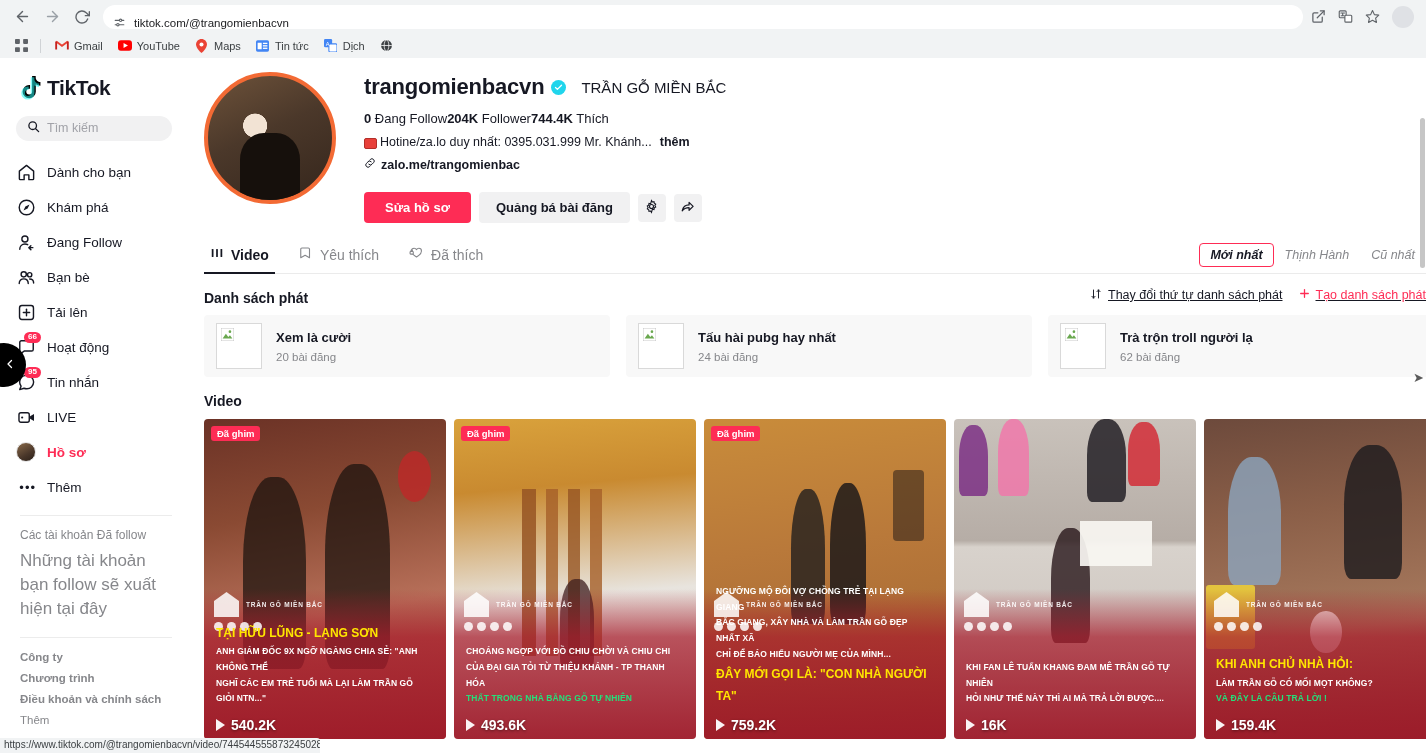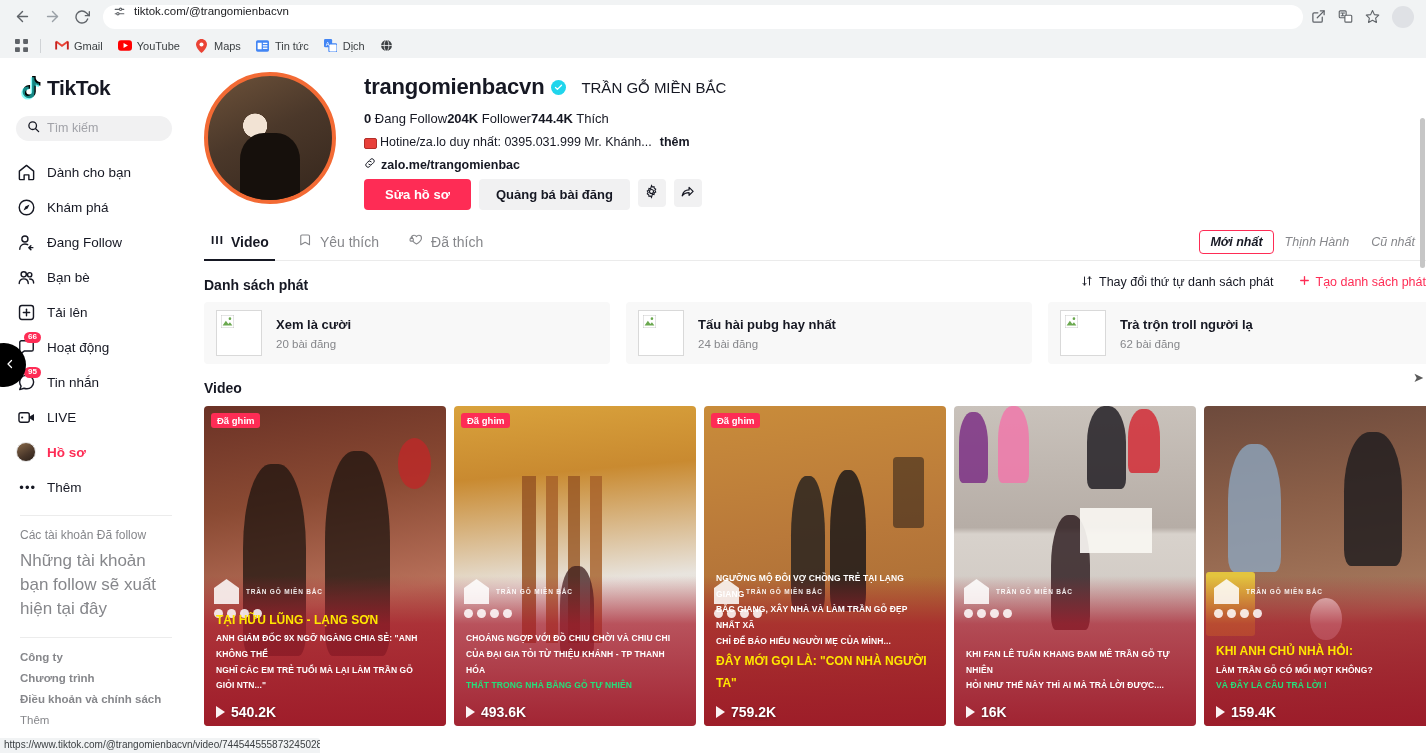--- a/index.html
+++ b/index.html
@@ -14,21 +14,21 @@
   .browser-top { background:#f1f3f4; width:100%; }
   .nav-bar { height:33px; display:flex; align-items:center; padding:0 8px; gap:2px; }
   .nav-btn {
     width:28px; height:28px; border-radius:50%;
     display:flex; align-items:center; justify-content:center;
     color:#5f6368; font-size:15px; flex:none;
   }
   .nav-btn svg { display:block; }
   .omnibox {
     flex:1; height:24px; background:#fff; border-radius:13px;
-    display:flex; align-items:flex-start; padding:0 10px; gap:8px;
+    display:flex; align-items:flex-end; padding:0 10px; gap:8px;
     margin-left:5px; margin-right:6px; min-width:0;
   }
   .omni-icon { flex:none; display:flex; align-items:center; }
   .omni-url {
     font-size:11.5px; color:#202124; white-space:nowrap;
     overflow:hidden; text-overflow:ellipsis;
   }
   .omni-actions { display:flex; align-items:center; gap:12px; padding-right:4px; }
   .omni-actions .oa { color:#5f6368; display:flex; align-items:center; }
   .profile-chip { width:22px; height:22px; border-radius:50%; background:#dfe1e5; flex:none; }
@@ -126,21 +126,21 @@
   .stat b { font-weight:bold; }
   .stat span { color:#161823; }
   .ph-bio { margin-top:9px; font-size:12.5px; display:flex; align-items:center; gap:0; flex-wrap:wrap; }
   .bio-emoji {
     display:inline-block; width:13px; height:11px; background:#e8403a;
     border-radius:2px; margin-right:3px; position:relative; top:1px;
     border:1px solid #b32e29;
   }
   .bio-more { font-weight:bold; margin-left:8px; }
   .ph-link { margin-top:8px; font-size:12.5px; font-weight:bold; display:flex; align-items:center; gap:5px; }
-  .ph-buttons { display:flex; align-items:flex-start; gap:8px; margin-top:7px; }
+  .ph-buttons { display:flex; align-items:center; gap:8px; margin-top:20px; }
   .btn-primary {
     background:#fe2c55; color:#fff; font-size:13px; font-weight:bold;
     padding:8px 21px; border-radius:4px; border:none;
   }
   .btn-sec {
     background:#f1f1f2; color:#161823; font-size:13px; font-weight:bold;
     padding:8px 17px; border-radius:4px; border:none;
   }
   .btn-icon {
     width:28px; height:28px; background:#f1f1f2; border-radius:4px;
@@ -166,21 +166,21 @@
     font-size:12.5px; color:#86878b; padding:4px 10px; border-radius:4px; border:1.5px solid transparent;font-style:italic;
   }
   .sort.active { color:#161823; font-weight:bold; border-color:#fe2c55; }
 
   
   .section-title { font-size:14px; font-weight:bold; margin:16px 0 0 0; }
   .pl-row {
     display:flex; align-items:center; justify-content:space-between;
     margin-top:-19px; padding-right:0;
   }
-  .pl-actions { display:flex; align-items:center; gap:24px; white-space:nowrap; }
+  .pl-actions { display:flex; align-items:center; gap:15px; white-space:nowrap;text-decoration:underline; }
   .pl-reorder { font-size:12.5px; color:#161823; display:flex; align-items:center; gap:6px; }
   .pl-create { font-size:12.5px; color:#fe2c55; display:flex; align-items:center; gap:5px; }
   .playlists { display:flex; gap:16px; margin-top:12px; }
   .pl-card {
     width:406px; flex:none; height:62px; background:#f8f8f8; border-radius:4px;
     display:flex; align-items:center; gap:14px; padding:0 12px;
   }
   .pl-thumb {
     width:46px; height:46px; flex:none; background:#fff; border:1px solid #d9d9d9;
     display:flex; align-items:flex-start; justify-content:flex-start; padding:4px;

